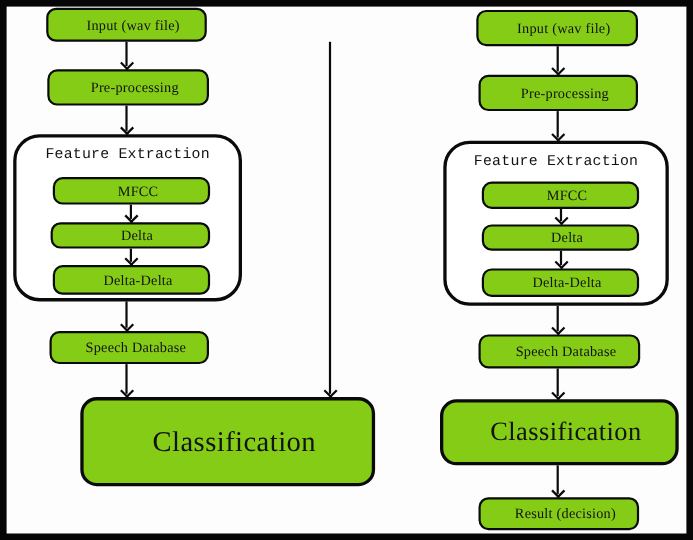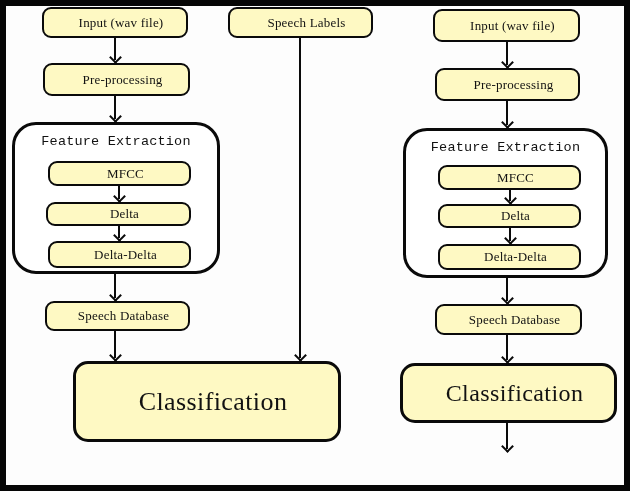--- a/index.html
+++ b/index.html
@@ -2,21 +2,21 @@
 <html><head>
 <meta charset="utf-8">
 <style>
   html,body{margin:0;padding:0;background:#e8e8e8}
   .canvas{
     position:relative;width:630px;height:491px;background:#fdfdfd;
     font-family:"Liberation Serif",serif;color:#121212;overflow:hidden;
   }
   .frame{position:absolute;inset:0;border:6px solid #060606;pointer-events:none;z-index:5}
   .box{
-    position:absolute;box-sizing:border-box;background:#fef9c3;
+    position:absolute;box-sizing:border-box;background:#84cc16;
     border:2.5px solid #0a0a0a;border-radius:9px;
     display:flex;align-items:center;justify-content:center;
     font-size:13px;white-space:nowrap;letter-spacing:.2px;z-index:2;padding-left:12px;
   }
   .group{
     position:absolute;box-sizing:border-box;background:#ffffff;
     border:3px solid #0a0a0a;border-radius:24px;z-index:1;
   }
   .group-title{
     position:absolute;top:9px;left:0;right:0;text-align:center;
@@ -57,21 +57,20 @@
   </div>
 
   <div class="arrow" style="left:108px;top:274px;height:27px"></div>
 
   <div class="box" style="left:45px;top:301px;width:145px;height:30px">Speech Database</div>
 
   <div class="arrow" style="left:108px;top:331px;height:30px"></div>
 
   <div class="box big" style="left:73px;top:361px;width:268px;height:81px">Classification</div>
 
-  <div class="box" style="left:228px;top:7px;width:145px;height:31px">Speech Labels</div>
 
   <div class="arrow" style="left:293px;top:38px;height:323px"></div>
 
   <div class="box" style="left:433px;top:9px;width:147px;height:33px">Input (wav file)</div>
 
   <div class="arrow" style="left:500px;top:42px;height:26px"></div>
 
   <div class="box" style="left:435px;top:68px;width:145px;height:33px">Pre-processing</div>
 
   <div class="arrow" style="left:500px;top:101px;height:27px"></div>
@@ -88,13 +87,14 @@
   <div class="arrow" style="left:500px;top:278px;height:26px"></div>
 
   <div class="box" style="left:435px;top:304px;width:147px;height:31px">Speech Database</div>
 
   <div class="arrow" style="left:500px;top:335px;height:28px"></div>
 
   <div class="box big rightcls" style="left:400px;top:363px;width:217px;height:60px">Classification</div>
 
   <div class="arrow" style="left:500px;top:423px;height:29px"></div>
 
+  <div class="box" style="left:435px;top:452px;width:146px;height:30px">Result (decision)</div>
 </div>
 
 </body></html>

